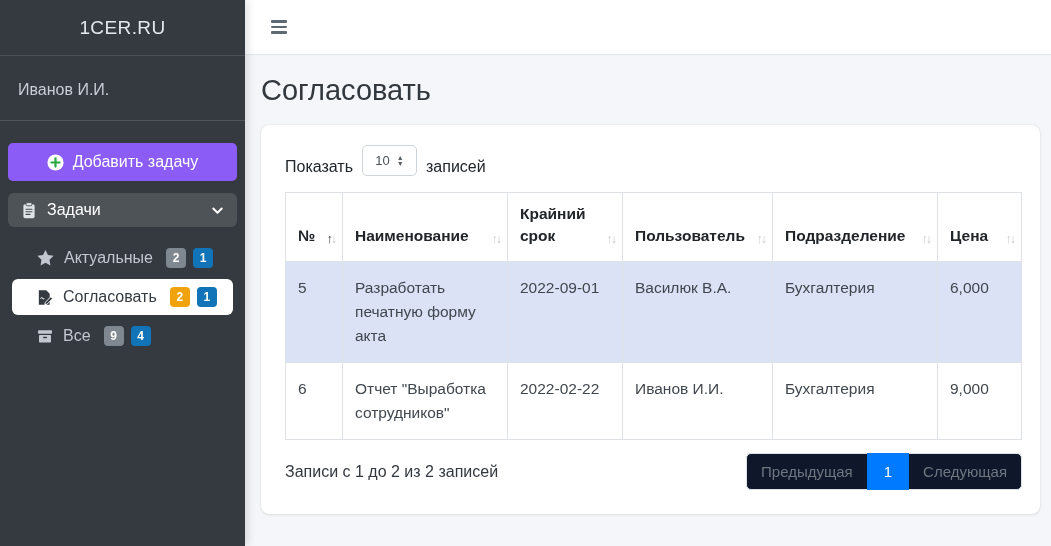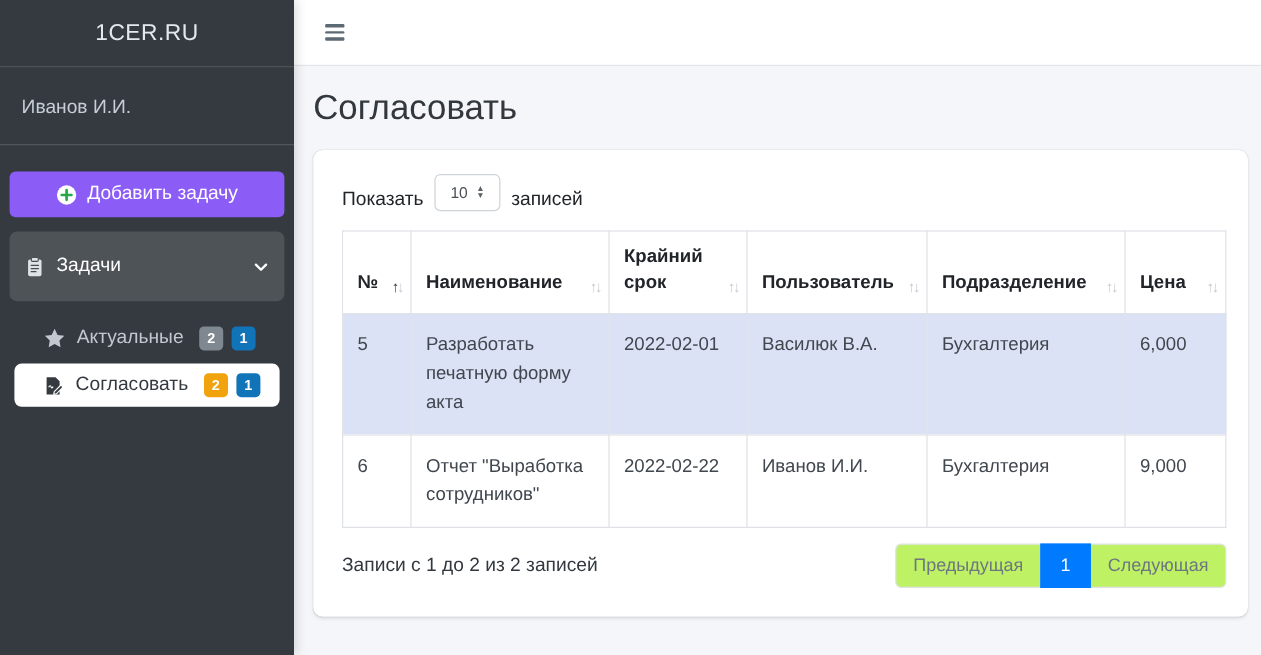--- a/index.html
+++ b/index.html
@@ -12,21 +12,21 @@
              box-shadow:3px 0 8px rgba(0,0,0,.12); z-index:2; display:flex; flex-direction:column; }
   .brand { height:56px; display:flex; align-items:center; justify-content:center;
            color:#e4e8ec; font-size:19px; letter-spacing:.4px;
            border-bottom:1px solid rgba(255,255,255,.12); cursor:pointer; }
   .user-panel { padding:25px 18px 21px; border-bottom:1px solid rgba(255,255,255,.14);
                 color:#c9ced6; font-size:16px; }
   .add-task { margin:22px 8px 12px; height:38px; width:229px; border:none; cursor:pointer;
               background:#8b5cf6; color:#fff; font-size:16px; border-radius:5px;
               display:flex; align-items:center; justify-content:center; gap:9px;
               font-family:inherit; }
-  .nav-item { margin:0 8px; padding:20px 13px; border-radius:6px; display:flex;
+  .nav-item { margin:0 8px; padding:8px 13px; border-radius:6px; display:flex;
               align-items:center; gap:10px; font-size:16px; cursor:pointer; }
   .nav-item.open { background:rgba(255,255,255,.13); color:#fff; }
   .chevron { margin-left:auto; display:flex; }
   .submenu { padding:10px 0 0; }
   .submenu-item { margin:3px 12px; padding:8px 10px 8px 24px; border-radius:6px;
                   display:flex; align-items:center; gap:9px; font-size:16px;
                   color:#c2c7d0; cursor:pointer; }
   .submenu-item.active { background:#fff; color:#343a40; }
   .badge { min-width:20px; height:20px; padding:0 5px; border-radius:4px;
            display:inline-flex; align-items:center; justify-content:center;
@@ -73,21 +73,21 @@
                   color:#40474e; line-height:1.55; background:#fff; }
   tr.selected td { background:#dbe2f6; }
   tbody tr { cursor:pointer; }
   tbody td.min-h1 { height:100px; }
   tbody td.min-h2 { height:72px; }
 
   .table-footer { display:flex; align-items:center; justify-content:space-between;
                   margin-top:13px; }
   .records-info { font-size:16px; color:#32383e; }
   .pagination { display:flex; }
-  .page-btn { border:1px solid #dee2e6; background:#bef264; color:#6e7780;
+  .page-btn { border:1px solid #dee2e6; background:#0f172a; color:#6e7780;
               font-size:15px; padding:9px 14px; cursor:pointer; margin-left:-1px;
               text-decoration:none; display:inline-block; }
   .page-btn:first-child { border-radius:5px 0 0 5px; margin-left:0; }
   .page-btn:last-child  { border-radius:0 5px 5px 0; }
   .page-btn.active { background:#007bff; border-color:#007bff; color:#fff;
                      padding:9px 16px; position:relative; z-index:1; }
 </style>
 </head>
 <body>
 
@@ -151,20 +151,34 @@
               <path d="M8.2 12.6l5.2-5.2 1.7 1.7-5.2 5.2-2.1.4z" fill="#343a40" stroke="#fff" stroke-width="0.9"></path>
             </svg>
         </span>
         <span>Согласовать</span>
         <span class="badge-grp">
           <span class="badge orange">2</span>
           <span class="badge blue">1</span>
         </span>
       </div>
 
+      <div class="submenu-item">
+        <span class="icon">
+          <svg width="18" height="16" viewBox="0 0 16 16" fill="#c2c7d0">
+              <rect x="1" y="2.2" width="14" height="3.6" rx="0.8"></rect>
+              <rect x="2" y="7" width="12" height="7.6" rx="0.8"></rect>
+              <rect x="6" y="8.7" width="4" height="1.5" rx="0.7" fill="#343a40"></rect>
+            </svg>
+        </span>
+        <span>Все</span>
+        <span class="badge-grp">
+          <span class="badge gray">9</span>
+          <span class="badge blue">4</span>
+        </span>
+      </div>
     </div>
 
   </aside>
 
   <div class="main">
 
     <nav class="topbar">
       <div class="hamburger">
         <span></span>
           <span></span>
@@ -223,21 +237,21 @@
               <th>
                 <span>Цена</span>
                 <span class="sort"><i class="asc">↑</i><i>↓</i></span>
               </th>
             </tr>
           </thead>
           <tbody>
             <tr class="selected">
               <td class="min-h1">5</td>
               <td>Разработать печатную форму акта</td>
-              <td>2022-02-01</td>
+              <td>2022-09-01</td>
               <td>Василюк В.А.</td>
               <td>Бухгалтерия</td>
               <td>6,000</td>
             </tr>
             <tr>
               <td class="min-h2">6</td>
               <td>Отчет "Выработка сотрудников"</td>
               <td>2022-02-22</td>
               <td>Иванов И.И.</td>
               <td>Бухгалтерия</td>

